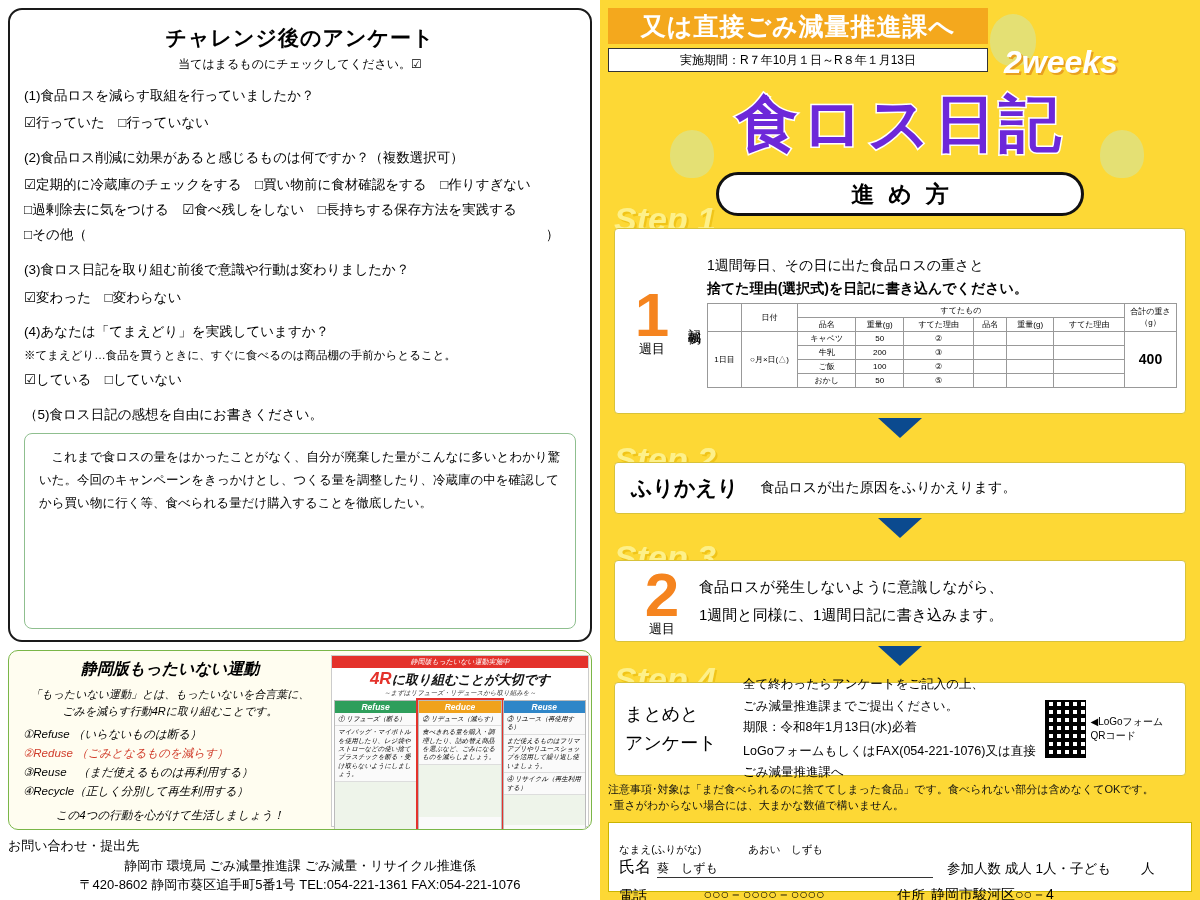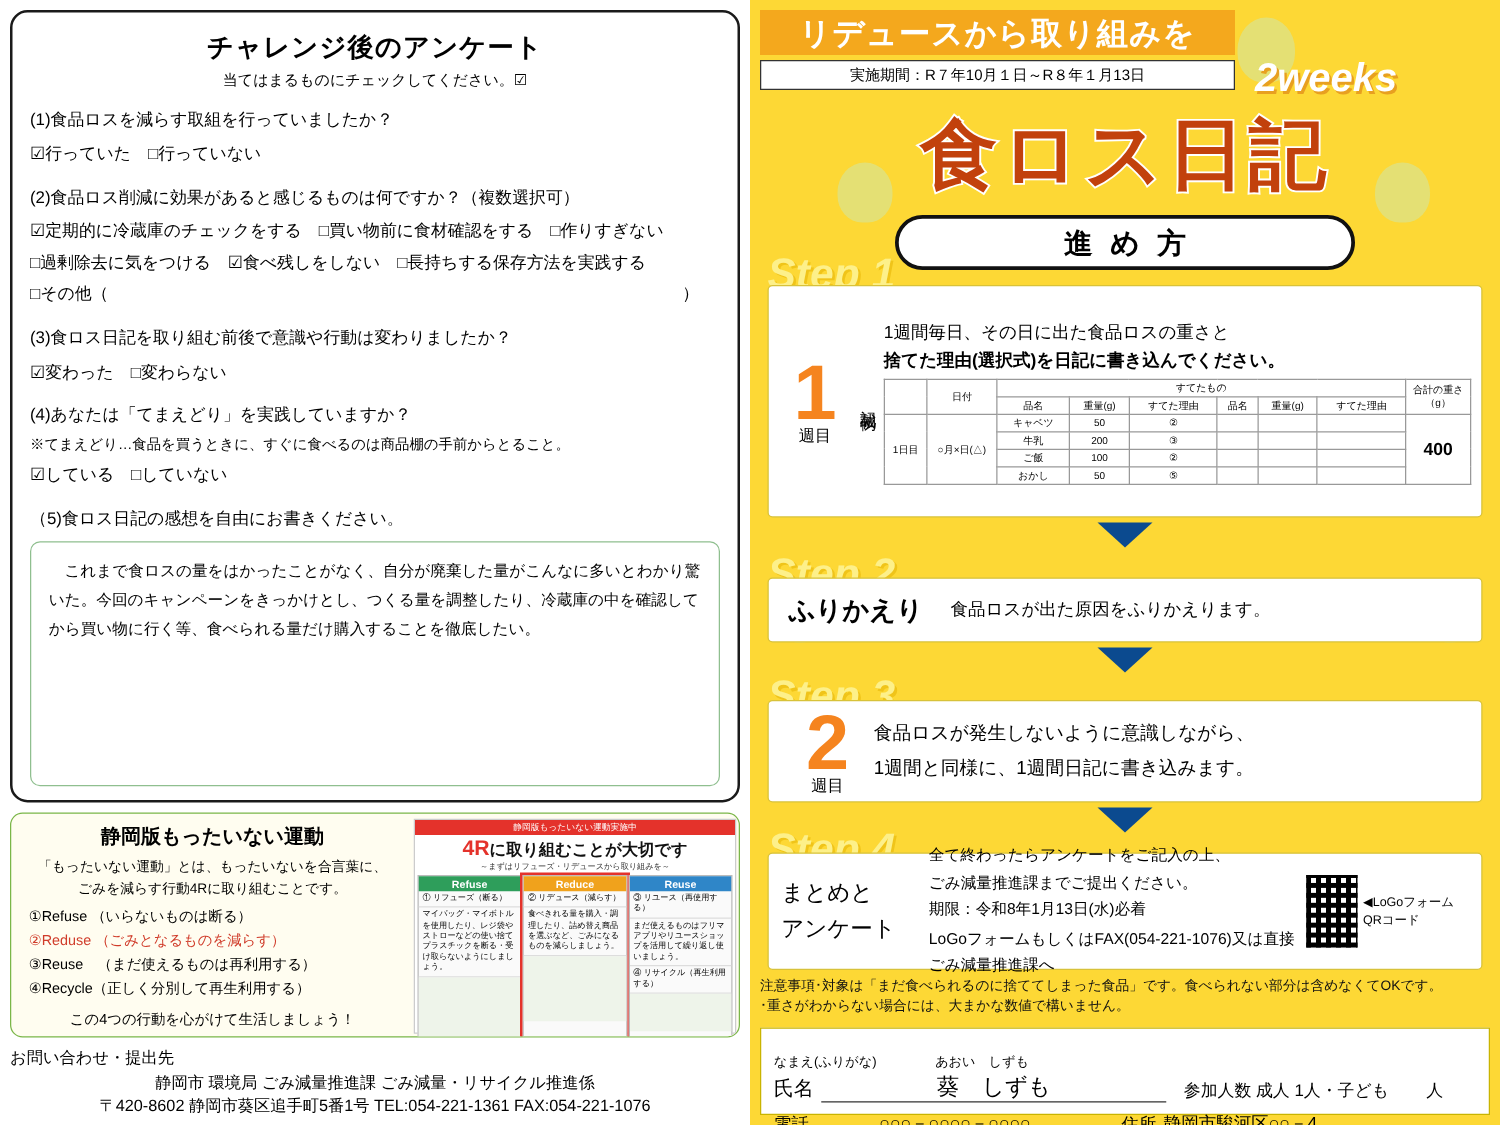--- a/index.html
+++ b/index.html
@@ -30,20 +30,21 @@
     margin-top:8px; border:1px solid #8fbf8f; border-radius:8px;
     height:196px; padding:12px 14px; font-size:12.5px; line-height:1.85;
   }
   .free-text { text-indent:1em; }
 
   
   .mottainai {
     position:absolute; left:8px; top:650px; width:584px; height:180px;
     border:1px solid #7ab648; border-radius:10px; background:#fffdf0;
     overflow:hidden;
+    font-style:italic;
   }
   .mot-left { position:absolute; left:0; top:0; width:322px; height:178px; padding:6px 8px; }
   .mot-title { text-align:center; font-size:16px; font-weight:bold; margin-top:2px; }
   .mot-lead { font-size:11px; text-align:center; line-height:1.5; margin-top:6px; }
   .mot-list { font-size:11.5px; line-height:1.65; margin-top:6px; padding-left:6px; }
   .mot-list .hl { color:#d03c2a; }
   .mot-foot { font-size:11.5px; text-align:center; margin-top:7px; }
 
   .mot-right { position:absolute; left:322px; top:4px; width:258px; height:172px;
     border:1px solid #ccc; background:#fff; }
@@ -78,21 +79,21 @@
     background:#fff; border:1px solid #333; font-size:12px;
     display:flex; align-items:center; justify-content:center;
   }
   .weeks {
     position:absolute; left:404px; top:44px; font-size:32px; font-weight:bold;
     color:#fff; font-style:italic; text-shadow:2px 2px 0 #e8a020;
     font-family:"Liberation Sans", sans-serif;
   }
   .main-title {
     position:absolute; left:0; top:82px; width:600px; text-align:center;
-    font-size:62px; font-weight:bold; color:#c2410c;
+    font-size:62px; font-weight:bold; color:#6d28d9;
     -webkit-text-stroke:3px #fff; paint-order:stroke fill;
     letter-spacing:3px;
   }
   .howto {
     position:absolute; left:116px; top:172px; width:368px; height:44px;
     border:3px solid #111; border-radius:22px; background:#fff;
     display:flex; align-items:center; justify-content:center;
     font-size:23px; font-weight:bold; letter-spacing:14px; text-indent:14px;
   }
   .step-label {
@@ -216,21 +217,21 @@
   </div>
 
   <div id="right">
 
     <div class="veg" style="left:390px;top:14px;width:46px;height:52px;"></div>
     <div class="veg" style="left:70px;top:130px;width:44px;height:48px;"></div>
     <div class="veg" style="left:500px;top:130px;width:44px;height:48px;"></div>
     <div class="veg" style="left:20px;top:470px;width:40px;height:44px;"></div>
     <div class="veg" style="left:540px;top:470px;width:40px;height:44px;"></div>
 
-    <div class="banner">リデュースから取り組みを</div>
+    <div class="banner">又は直接ごみ減量推進課へ</div>
     <div class="period">実施期間：R７年10月１日～R８年１月13日</div>
     <div class="weeks">2weeks</div>
     <div class="main-title">食ロス日記</div>
     <div class="howto">進め方</div>
 
     <div class="step-label" style="left:14px; top:200px;">Step 1</div>
     <div class="white-box" style="left:14px; top:228px; width:572px; height:186px;">
       <div style="display:flex; height:100%; align-items:center; padding:6px 8px;">
         <div style="width:58px; text-align:center;">
           <span class="num-big">1</span>
@@ -347,21 +348,21 @@
 
     <div class="form-box">
       <div style="display:flex; align-items:flex-end; padding:20px 10px 0;">
         <div style="flex:1;">
           <div style="font-size:10.5px;">
             <span>なまえ(ふりがな)</span>
             <span style="margin-left:44px;">あおい　しずも</span>
           </div>
           <div style="display:flex; align-items:flex-end;">
             <span style="font-size:16px;">氏名</span>
-            <span class="ul-line" style="flex:1; text-align:center; font-size:18px; margin-left:6px;">葵　しずも</span>
+            <span class="ul-line" style="flex:1; text-align:left; font-size:12px; margin-left:6px;">葵　しずも</span>
           </div>
         </div>
         <div style="width:248px; font-size:13.5px; padding-left:14px; white-space:nowrap;">
           <span>参加人数 成人</span>
           <span>1人</span><span>・子ども</span>
           <span style="margin-left:26px;">人</span>
         </div>
       </div>
       <div style="display:flex; align-items:flex-end; padding:8px 10px 0; font-size:14px;">
         <span>電話</span>

